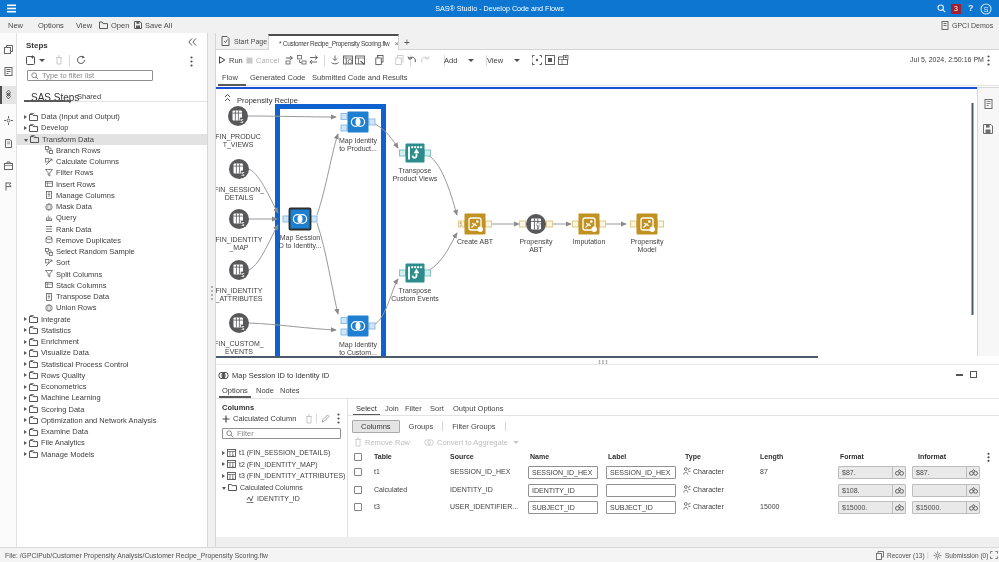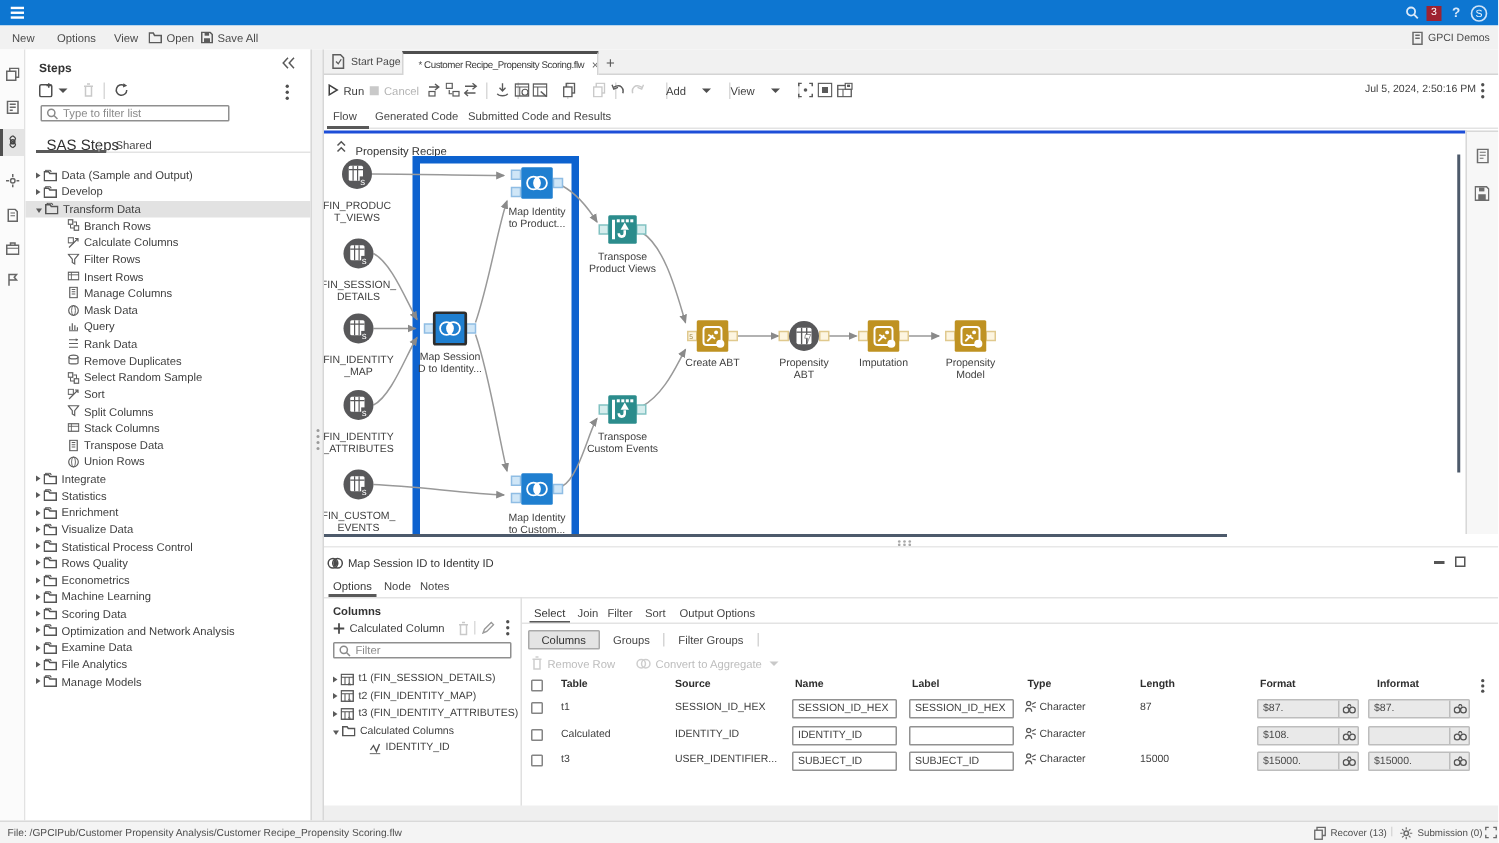--- a/index.html
+++ b/index.html
@@ -51,20 +51,21 @@
 <div id="app">
 
 <div class="a" id="hdr">
   <svg class="a" style="left:7px;top:4px" width="9" height="9" viewBox="0 0 9 9">
         <g fill="#fff">
           <rect y="0.5" width="9" height="1.6"></rect>
           <rect y="3.7" width="9" height="1.6"></rect>
           <rect y="6.9" width="9" height="1.6"></rect>
         </g>
       </svg>
+  <div class="a" style="left:0;top:4px;width:999px;text-align:center;font-size:7.2px;color:#fff">SAS® Studio - Develop Code and Flows</div>
   <svg class="a" style="left:937px;top:4px" width="9" height="9" viewBox="0 0 9 9">
         <circle cx="3.7" cy="3.7" r="2.7" fill="none" stroke="#dceafa" stroke-width="1.2"></circle>
         <line x1="5.8" y1="5.8" x2="8.2" y2="8.2" stroke="#dceafa" stroke-width="1.2"></line>
       </svg>
   <div class="a" style="left:951px;top:3.5px;width:10px;height:10px;background:#9e2231;color:#fff;font-size:7px;text-align:center;line-height:10px">3</div>
   <div class="a" style="left:968px;top:3px;color:#d7e8fa;font-size:9px;font-weight:bold">?</div>
   <svg class="a" style="left:980px;top:2.5px" width="12" height="12" viewBox="0 0 12 12">
         <circle cx="6" cy="6" r="5" fill="none" stroke="#cfe3f8" stroke-width="1.1"></circle>
         <text x="6" y="8.6" font-size="7" fill="#e8f2fc" text-anchor="middle" font-family="Liberation Sans">S</text>
       </svg>
@@ -164,21 +165,21 @@
   <div class="a" style="left:54px;top:68px;width:153px;height:1px;background:#e3e3e3"></div>
   <div class="a" style="left:48px;top:59px;color:#c4c4c4;font-size:7.5px">|</div>
   <div class="a" style="left:60px;top:59px;font-size:7.5px;color:#444">Shared</div>
   <div class="a" id="tree" style="left:0;top:78px;width:190px">
         <div class="tr">
           <div class="car"></div>
           <svg width="9" height="8" viewBox="0 0 9 8" style="flex:0 0 auto">
             <path d="M0.5 1.5 H3.4 L4.2 2.6 H8.5 V7.5 H0.5 Z" fill="none" stroke="#555"></path>
             <path d="M1.5 1.5 V0.5 H4.4 L5.2 1.6" fill="none" stroke="#555" stroke-width="0.8"></path>
           </svg>
-          <span class="lb">Data (Sample and Output)</span>
+          <span class="lb">Data (Input and Output)</span>
         </div>
         <div class="tr">
           <div class="car"></div>
           <svg width="9" height="8" viewBox="0 0 9 8" style="flex:0 0 auto">
             <path d="M0.5 1.5 H3.4 L4.2 2.6 H8.5 V7.5 H0.5 Z" fill="none" stroke="#555"></path>
             <path d="M1.5 1.5 V0.5 H4.4 L5.2 1.6" fill="none" stroke="#555" stroke-width="0.8"></path>
           </svg>
           <span class="lb">Develop</span>
         </div>
         <div class="tr" style="background:#e2e2e2">

